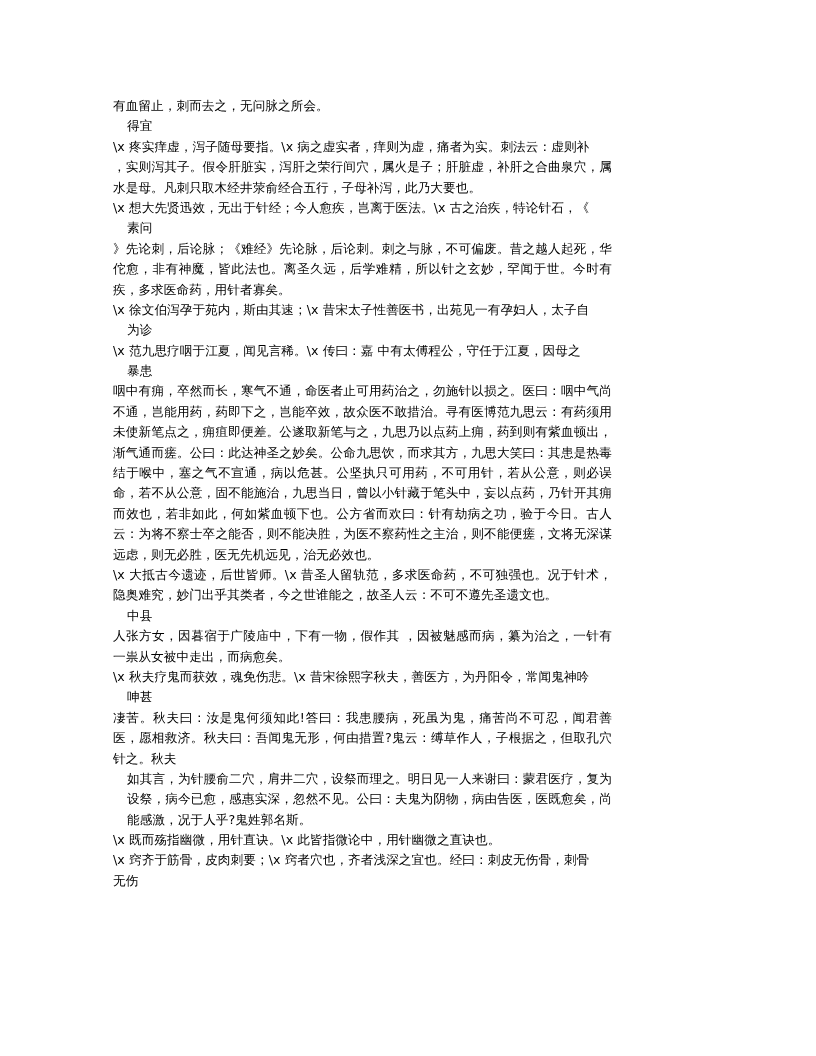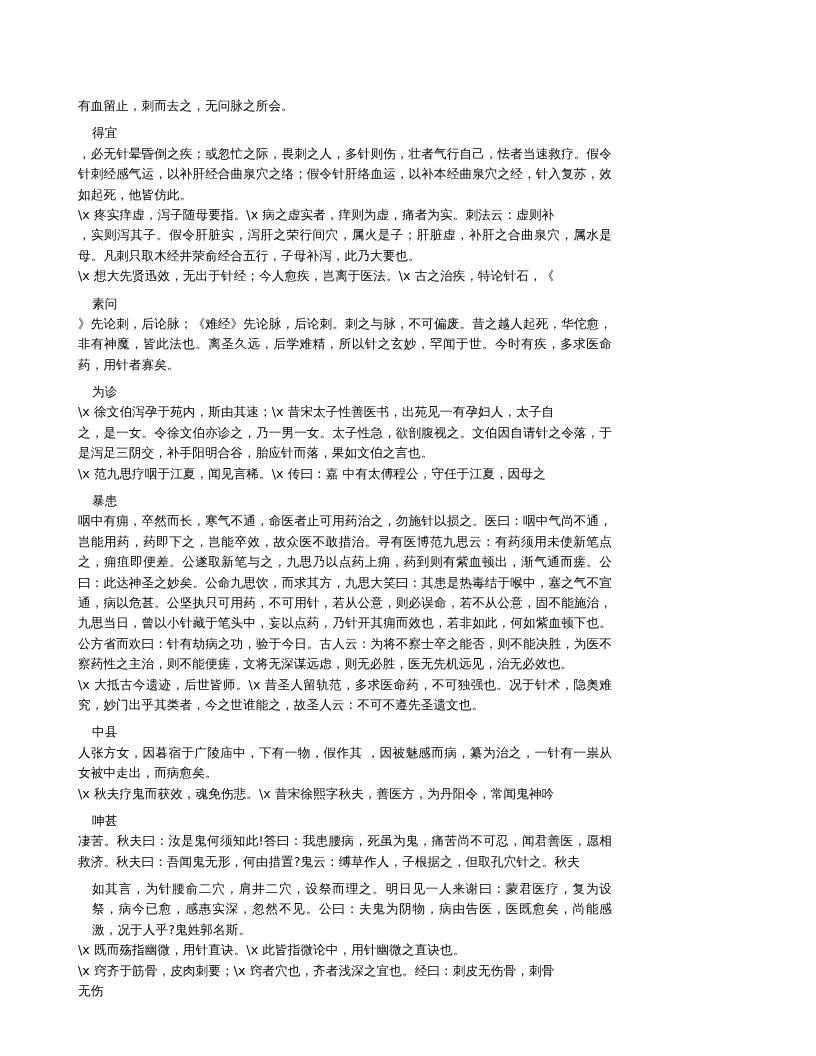--- a/index.html
+++ b/index.html
@@ -11,56 +11,53 @@
     width: 816px;
     height: 1056px;
     font-family: "DejaVu Sans", "Liberation Sans", sans-serif;
     color: #000000;
   }
   .page {
     position: relative;
     width: 696px;
     height: 1056px;
     box-sizing: border-box;
-    padding: 96px 84px 80px 78px;
+    padding: 96px 84px 80px 113px;
     background: #ffffff;
   }
   .doc-body {
     font-size: 12.6px;
     line-height: 1.62;
     text-align: justify;
     letter-spacing: 0.1px;
     word-break: break-all;
   }
   .para {
     margin: 0 0 0 0;
     text-indent: 0;
   }
   .hang {
     display: block;
     margin-left: 14px;
-    margin-top: 7px;
   }
 </style>
 </head>
 <body>
 
 <div class="page">
   <div class="doc-body">
     <p class="para">有血留止，刺而去之，无问脉之所会。</p>
     <p class="para hang">得宜</p>
-    <p class="para">，必无针晕昏倒之疾；或忽忙之际，畏刺之人，多针则伤，壮者气行自己，怯者当速救疗。假令针刺经感气运，以补肝经合曲泉穴之络；假令针肝络血运，以补本经曲泉穴之经，针入复苏，效如起死，他皆仿此。</p>
     <p class="para">\x 疼实痒虚，泻子随母要指。\x 病之虚实者，痒则为虚，痛者为实。刺法云：虚则补</p>
     <p class="para">，实则泻其子。假令肝脏实，泻肝之荣行间穴，属火是子；肝脏虚，补肝之合曲泉穴，属水是母。凡刺只取木经井荥俞经合五行，子母补泻，此乃大要也。</p>
     <p class="para">\x 想大先贤迅效，无出于针经；今人愈疾，岂离于医法。\x 古之治疾，特论针石，《</p>
     <p class="para hang">素问</p>
     <p class="para">》先论刺，后论脉；《难经》先论脉，后论刺。刺之与脉，不可偏废。昔之越人起死，华佗愈，非有神魔，皆此法也。离圣久远，后学难精，所以针之玄妙，罕闻于世。今时有疾，多求医命药，用针者寡矣。</p>
+    <p class="para">\x 徐文伯泻孕于苑内，斯由其速；\x 昔宋太子性善医书，出苑见一有孕妇人，太子自</p>
     <p class="para hang">为诊</p>
-    <p class="para">\x 徐文伯泻孕于苑内，斯由其速；\x 昔宋太子性善医书，出苑见一有孕妇人，太子自</p>
-    <p class="para">之，是一女。令徐文伯亦诊之，乃一男一女。太子性急，欲剖腹视之。文伯因自请针之令落，于是泻足三阴交，补手阳明合谷，胎应针而落，果如文伯之言也。</p>
     <p class="para">\x 范九思疗咽于江夏，闻见言稀。\x 传曰：嘉 中有太傅程公，守任于江夏，因母之</p>
     <p class="para hang">暴患</p>
     <p class="para">咽中有痈，卒然而长，寒气不通，命医者止可用药治之，勿施针以损之。医曰：咽中气尚不通，岂能用药，药即下之，岂能卒效，故众医不敢措治。寻有医博范九思云：有药须用未使新笔点之，痈疽即便差。公遂取新笔与之，九思乃以点药上痈，药到则有紫血顿出，渐气通而瘥。公曰：此达神圣之妙矣。公命九思饮，而求其方，九思大笑曰：其患是热毒结于喉中，塞之气不宣通，病以危甚。公坚执只可用药，不可用针，若从公意，则必误命，若不从公意，固不能施治，九思当日，曾以小针藏于笔头中，妄以点药，乃针开其痈而效也，若非如此，何如紫血顿下也。公方省而欢曰：针有劫病之功，验于今日。古人云：为将不察士卒之能否，则不能决胜，为医不察药性之主治，则不能便瘥，文将无深谋远虑，则无必胜，医无先机远见，治无必效也。</p>
     <p class="para">\x 大抵古今遗迹，后世皆师。\x 昔圣人留轨范，多求医命药，不可独强也。况于针术，隐奥难究，妙门出乎其类者，今之世谁能之，故圣人云：不可不遵先圣遗文也。</p>
     <p class="para hang">中县</p>
     <p class="para">人张方女，因暮宿于广陵庙中，下有一物，假作其 ，因被魅感而病，纂为治之，一针有一祟从女被中走出，而病愈矣。</p>
     <p class="para">\x 秋夫疗鬼而获效，魂免伤悲。\x 昔宋徐熙字秋夫，善医方，为丹阳令，常闻鬼神吟</p>
     <p class="para hang">呻甚</p>
     <p class="para">凄苦。秋夫曰：汝是鬼何须知此!答曰：我患腰病，死虽为鬼，痛苦尚不可忍，闻君善医，愿相救济。秋夫曰：吾闻鬼无形，何由措置?鬼云：缚草作人，子根据之，但取孔穴针之。秋夫</p>
     <p class="para hang">如其言，为针腰俞二穴，肩井二穴，设祭而理之。明日见一人来谢曰：蒙君医疗，复为设祭，病今已愈，感惠实深，忽然不见。公曰：夫鬼为阴物，病由告医，医既愈矣，尚能感激，况于人乎?鬼姓郭名斯。</p>

